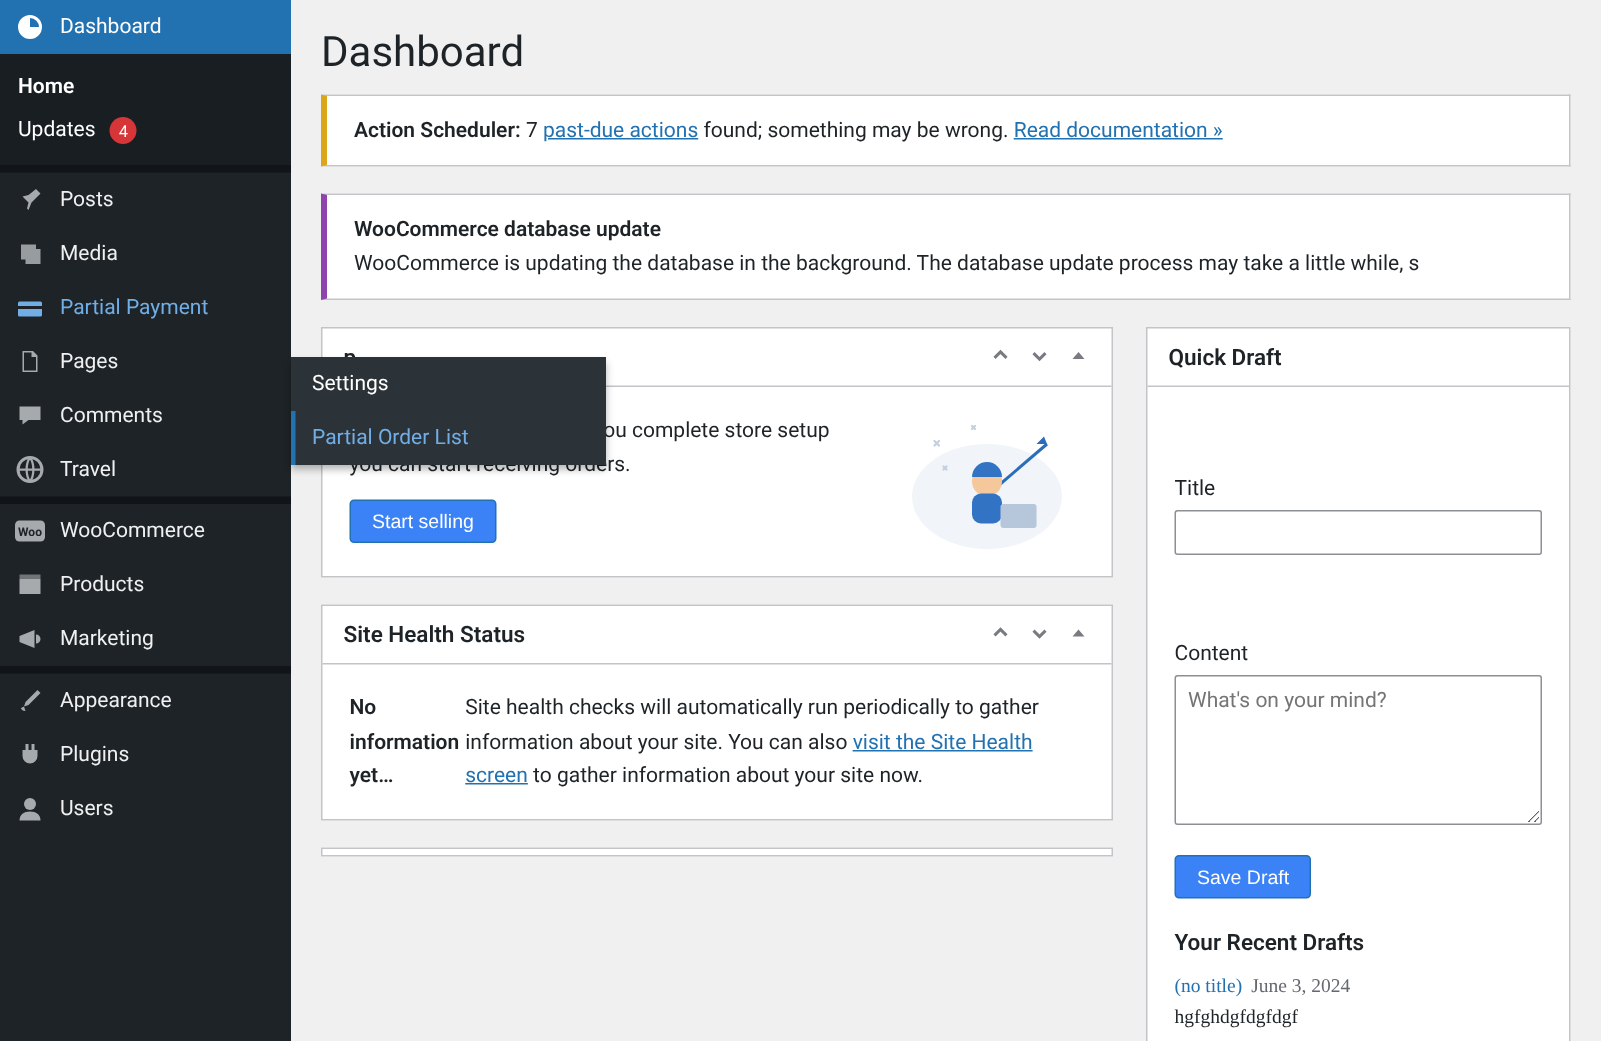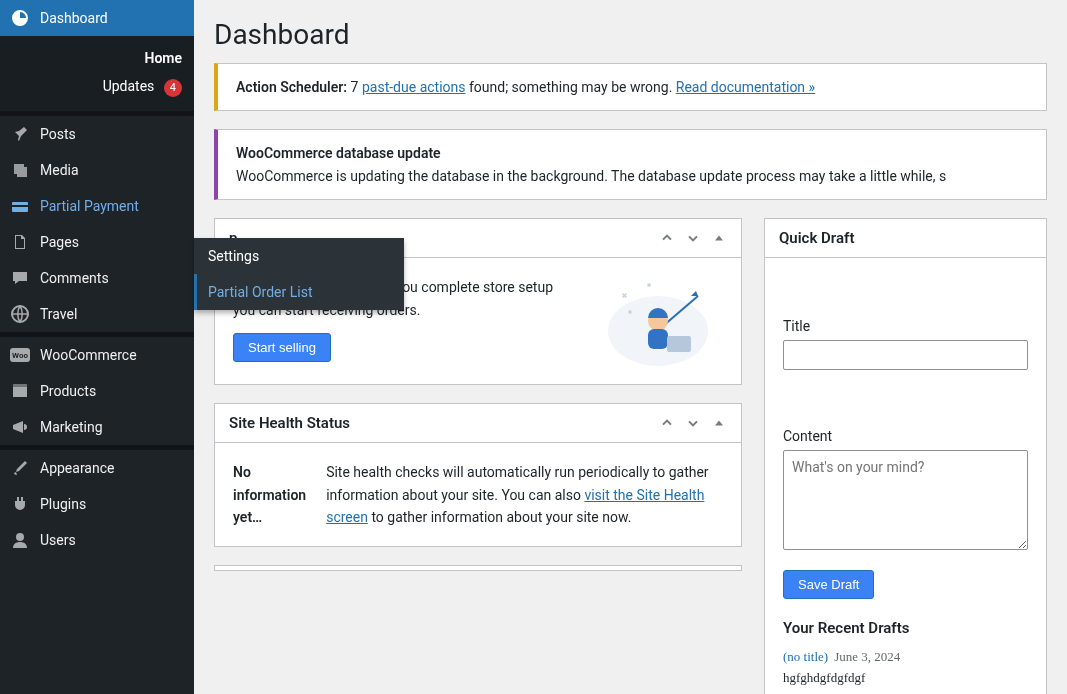--- a/index.html
+++ b/index.html
@@ -2,50 +2,50 @@
 <html><head>
 <meta charset="utf-8">
 <style>
 * { margin: 0; padding: 0; box-sizing: border-box; }
 body { font-family: -apple-system, BlinkMacSystemFont, "Segoe UI", Roboto, sans-serif; background: #f0f0f1; color: #1d2327; width: 1067px; height: 694px; overflow: hidden; display: flex; }
 .sidebar { width: 194px; background: #1d2327; color: #fff; flex-shrink: 0; }
 .sidebar-item { display: flex; align-items: center; padding: 8px 10px; cursor: pointer; font-size: 14px; color: #f0f0f1; }
 .sidebar-item .icon { width: 20px; height: 20px; margin-right: 10px; display: flex; justify-content: center; }
 .sidebar-item.active { background: #2271b1; color: #fff; position: relative; }
 .sidebar-item.active::after { content: ""; position: absolute; right: -10px; top: 50%; transform: translateY(-50%); border: 10px solid transparent; border-right-color: #f0f0f1; }
-.sidebar-sub { background: #191e23; padding: 8px 0; text-align: right; }
+.sidebar-sub { background: #191e23; padding: 8px 0; }
 .sidebar-sub-item { padding: 6px 12px; font-size: 14px; color: #fff; cursor: pointer; }
 .sidebar-sub-item.bold { font-weight: 600; color: #fff; }
 .sidebar-sub-item .badge { display: inline-flex; align-items: center; justify-content: center; background: #d63638; color: #fff; border-radius: 10px; min-width: 18px; height: 18px; font-size: 11px; padding: 0 6px; margin-left: 6px; }
 .sidebar-item.highlight { color: #72aee6; }
 .sidebar-sep { height: 5px; background: #11151a; }
 .flyout { position: absolute; left: 194px; top: 238px; background: #2c3338; min-width: 210px; box-shadow: 0 3px 5px rgba(0,0,0,.3); z-index: 100; }
 .flyout-item { padding: 10px 14px; font-size: 14px; color: #fff; cursor: pointer; }
 .flyout-item.active { color: #72aee6; border-left: 3px solid #2271b1; padding-left: 11px; }
 .main { flex: 1; padding: 0 20px 20px 20px; overflow: hidden; position: relative; }
 .page-title { font-size: 28px; font-weight: 400; color: #1d2327; padding: 18px 0 12px; }
 .notice { background: #fff; border: 1px solid #c3c4c7; border-left-width: 4px; padding: 12px 18px; margin-bottom: 18px; font-size: 14px; line-height: 1.6; }
 .notice.warn { border-left-color: #dba617; }
 .notice.purple { border-left-color: #8e44ad; }
 .notice .strong { font-weight: 600; }
 .notice a { color: #2271b1; text-decoration: underline; }
 .columns { display: flex; gap: 22px; }
 .col { flex: 1; display: flex; flex-direction: column; gap: 18px; }
 .col.left { flex: 0 0 528px; }
 .panel { background: #fff; border: 1px solid #c3c4c7; }
-.panel-head { display: flex; align-items: center; justify-content: space-between; padding: 10px 14px; border-bottom: 1px solid #c3c4c7; }
+.panel-head { display: flex; justify-content: space-between; padding: 10px 14px; border-bottom: 1px solid #c3c4c7; }
 .panel-head h2 { font-size: 15px; font-weight: 600; }
 .panel-ctrls { display: flex; gap: 10px; color: #787c82; }
 .chev { width: 16px; height: 16px; cursor: pointer; }
 .panel-body { padding: 18px; font-size: 14px; line-height: 1.6; }
 .setup-body { display: flex; align-items: flex-start; gap: 20px; }
 .setup-text { flex: 1; }
 .setup-ill { width: 130px; height: 90px; position: relative; }
 .btn { display: inline-block; background: #3b82f6; color: #fff; border: 1px solid #2271b1; border-radius: 3px; padding: 6px 14px; font-size: 13px; cursor: pointer; margin-top: 12px; }
-.health-body { display: flex; gap: 20px; }
+.health-body { display: flex; gap: 4px; }
 .health-label { font-weight: 600; }
 .health-text a { color: #2271b1; text-decoration: underline; }
 .quick-body { padding: 16px 18px; }
 .field-label { font-size: 14px; margin-bottom: 6px; display: block; margin-top: 44px; }
 .field-input { width: 100%; border: 1px solid #8c8f94; padding: 6px 8px; font-size: 14px; margin-bottom: 14px; border-radius: 2px; }
 .field-area { width: 100%; border: 1px solid #8c8f94; padding: 8px; font-size: 14px; min-height: 100px; font-family: inherit; border-radius: 2px; }
 .drafts-title { font-size: 15px; font-weight: 600; margin: 20px 0 10px; }
 .draft-line { font-size: 13px; line-height: 1.6; font-family: Liberation Serif, serif; }
 .draft-line a { color: #2271b1; text-decoration: none; }
 .draft-date { color: #646970; margin-left: 6px; }

